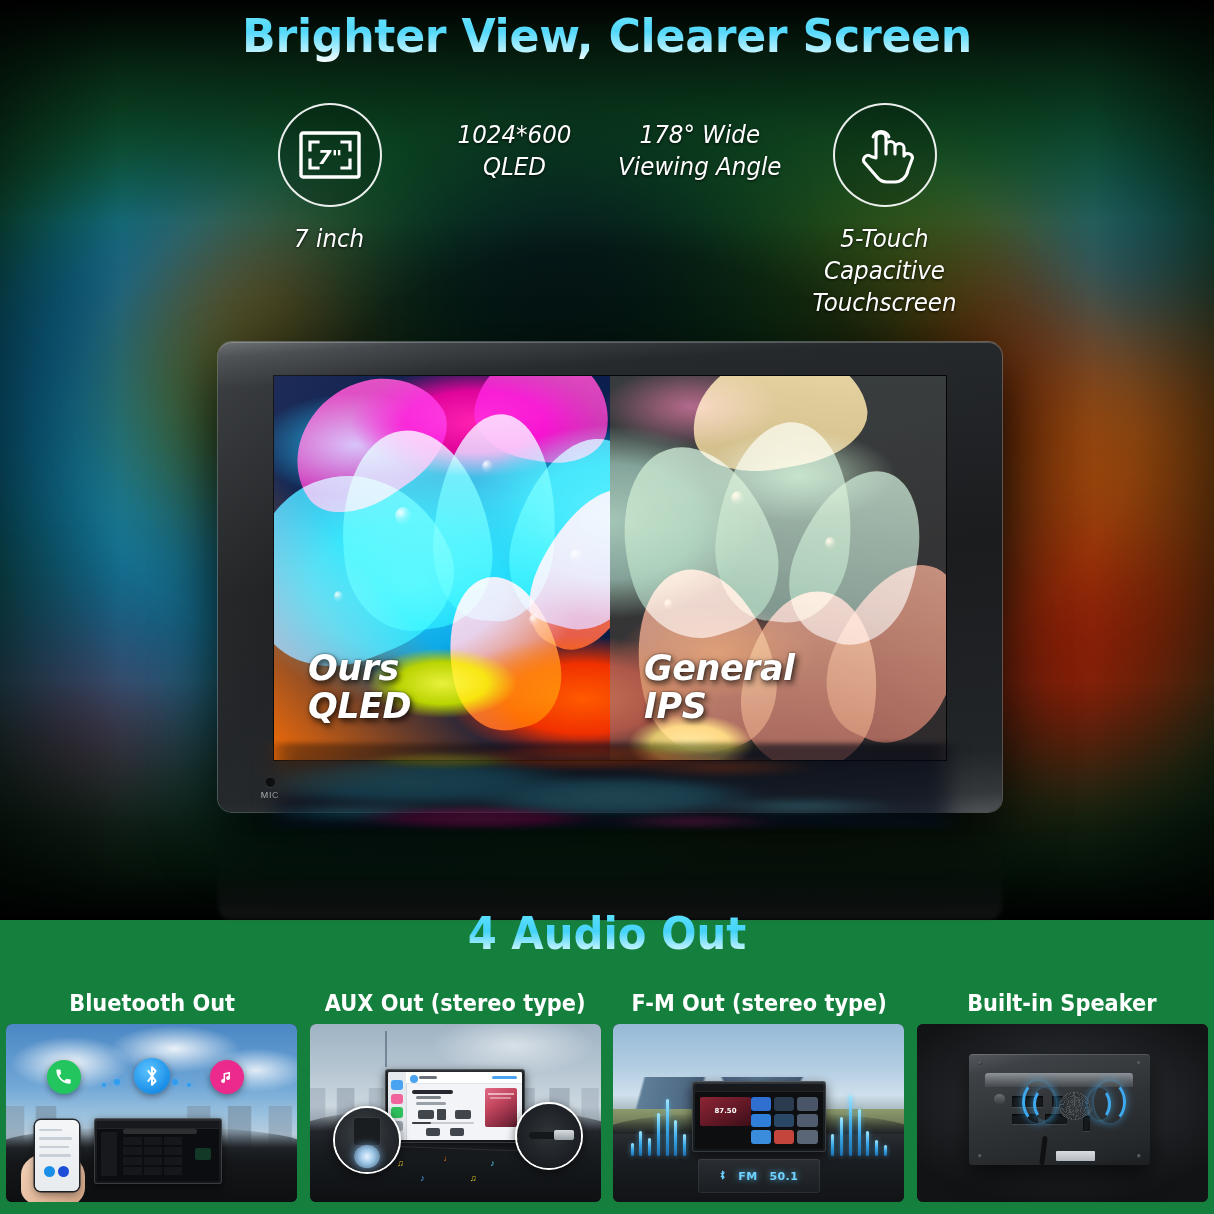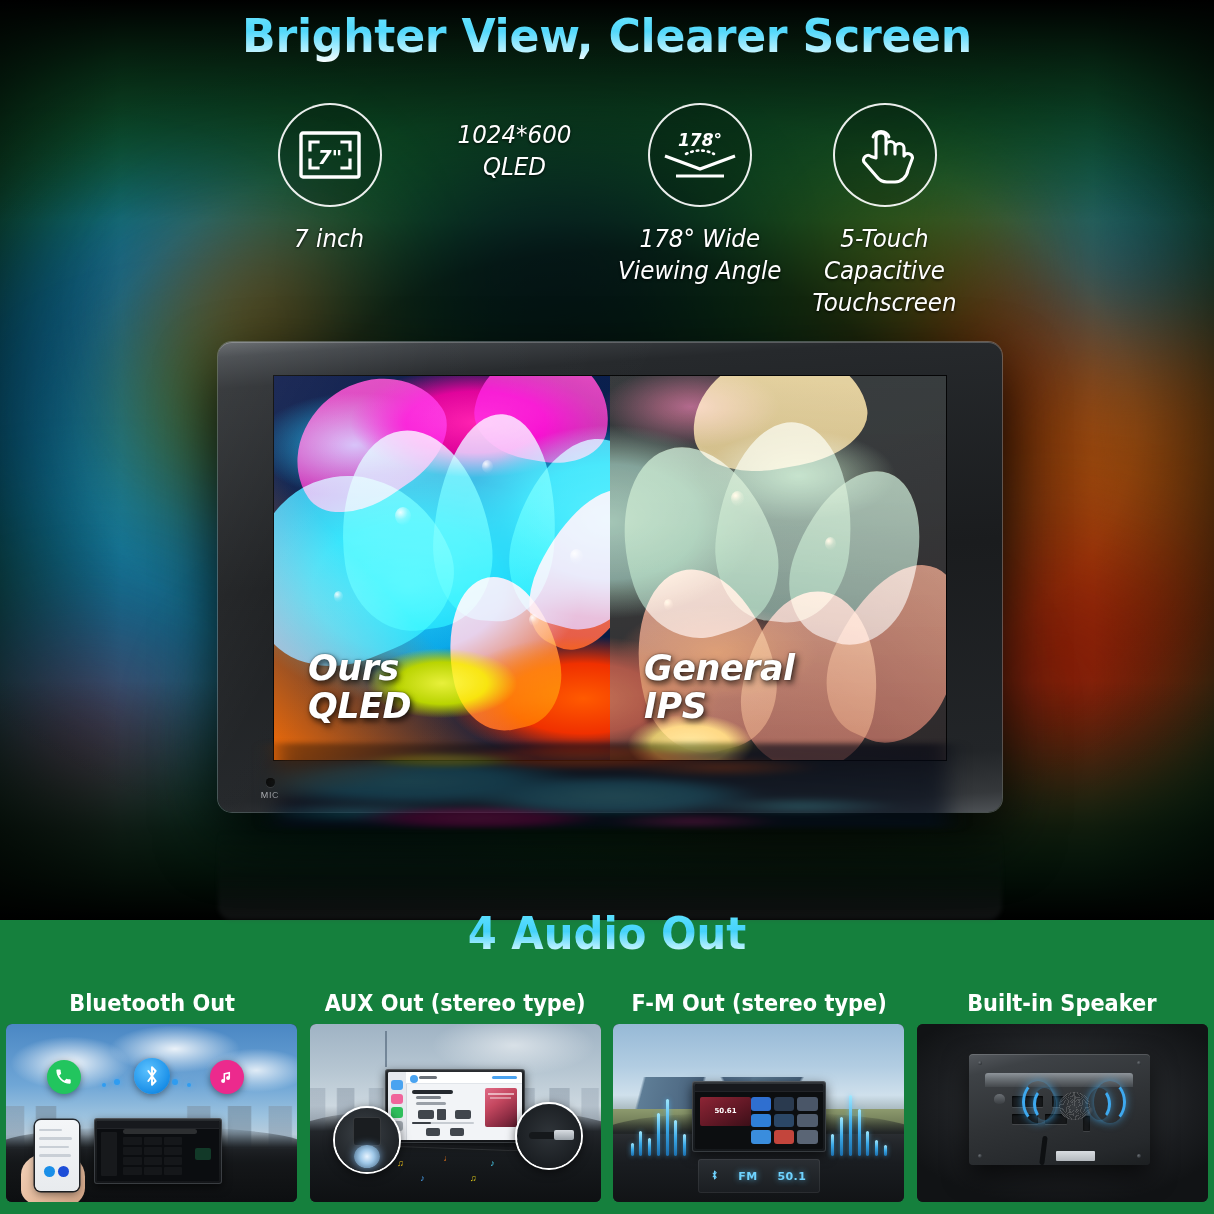--- a/index.html
+++ b/index.html
@@ -540,21 +540,21 @@
     box-shadow: inset 0 0 0 1px rgba(255,255,255,0.07);
     display: flex; align-items: center; justify-content: center;
   }
   .radio-lcd {
     color: #6fd3ff;
     font-size: 11px;
     font-weight: bold;
     font-family: "DejaVu Sans", sans-serif;
     letter-spacing: 0.4px;
     text-shadow: 0 0 6px rgba(90,200,255,0.8);
-    display: flex; align-items: baseline; gap: 20px;
+    display: flex; align-items: baseline; gap: 12px;
   }
   .wavebar {
     position: absolute;
     bottom: 0;
     width: 3px;
     border-radius: 2px;
     background: linear-gradient(180deg, #9fe8ff 0%, #3ba9e8 50%, #1b6fae 100%);
     box-shadow: 0 0 5px rgba(80,190,255,0.6);
   }
 
@@ -662,28 +662,20 @@
       </div>
       <div class="feat-label">7 inch</div>
     </div>
 
     <div class="feature">
       <div class="feat-label">1024*600 QLED</div>
     </div>
 
 
     <div class="feature">
-      <div class="feat-circle">
-        <svg width="78" height="58" viewBox="0 0 78 58">
-          <text x="39" y="20" font-family="DejaVu Sans, sans-serif" font-size="17" font-weight="bold" font-style="italic" fill="#fff" text-anchor="middle">178°</text>
-          <path d="M25 28 Q39 21 53 28" fill="none" stroke="#fff" stroke-width="2.6" stroke-linecap="round" stroke-dasharray="1.6 4"></path>
-          <path d="M4 30 L39 43 L74 30" fill="none" stroke="#fff" stroke-width="3.1" stroke-linejoin="miter"></path>
-          <line x1="15" y1="50" x2="63" y2="50" stroke="#fff" stroke-width="3.1"></line>
-        </svg>
-      </div>
       <div class="feat-label">178° Wide
 Viewing Angle</div>
     </div>
 
     <div class="feature">
       <div class="feat-circle">
         <svg width="58" height="62" viewBox="0 0 58 62">
           <path d="M20 34 L20 14 a5 5 0 0 1 10 0 L30 30 L30 22 a4.5 4.5 0 0 1 9 0 L39 30 L39 24 a4.5 4.5 0 0 1 9 0 L48 32 a4.5 4.5 0 0 1 8.5 2 L52 46 a14 14 0 0 1 -13 12 L31 58 a13 13 0 0 1 -10 -5 L8 38 a4.6 4.6 0 0 1 7 -5.6 Z" fill="none" stroke="#fff" stroke-width="3.1" stroke-linejoin="round" stroke-linecap="round"></path>
           <path d="M17 13 a8.5 8.5 0 0 1 16 0" fill="none" stroke="#fff" stroke-width="2.8" stroke-linecap="round"></path>
         </svg>
@@ -884,21 +876,21 @@
         <div class="t3-sky"></div>
         <div class="t3-mtn"></div>
         <div class="t3-ground"></div>
         <div class="t3-road"></div>
         <div class="t3-dash"></div>
 
         <div class="fm-unit" style="left:27%; top:32%; width:46%; height:40%;">
           <div style="position:absolute; inset:3px; background:#0c0e10; border-radius:2px; overflow:hidden;">
             <div class="hu-status"></div>
             <div class="fm-player">
-              <span>50.61</span>
+              <span>87.50</span>
             </div>
             <div class="fm-grid">
               <div class="fm-app" style="background:#2f6fd0;"></div>
               <div class="fm-app" style="background:#2a3a4f;"></div>
               <div class="fm-app" style="background:#4a5668;"></div>
               <div class="fm-app" style="background:#2f7fd8;"></div>
               <div class="fm-app" style="background:#2b4766;"></div>
               <div class="fm-app" style="background:#515d6e;"></div>
               <div class="fm-app" style="background:#3a8ddd;"></div>
               <div class="fm-app" style="background:#c3453c;"></div>

